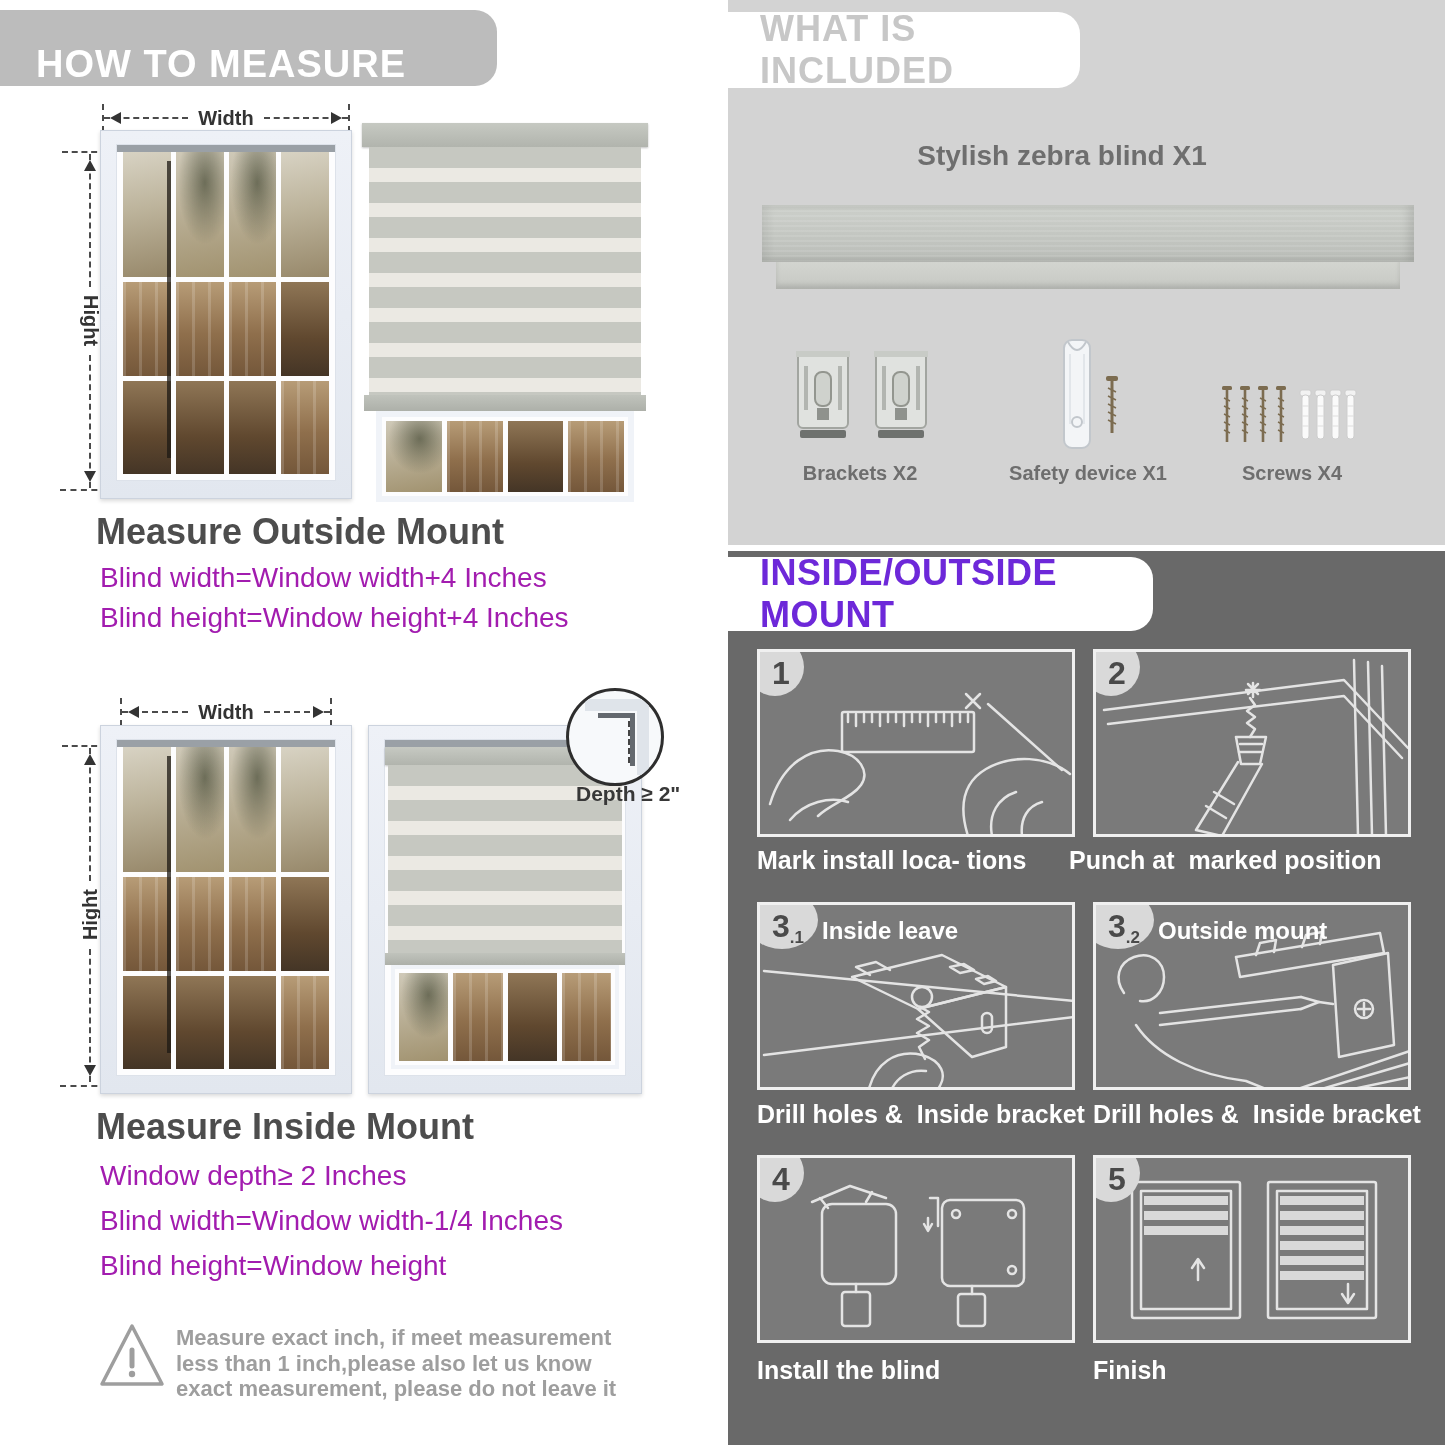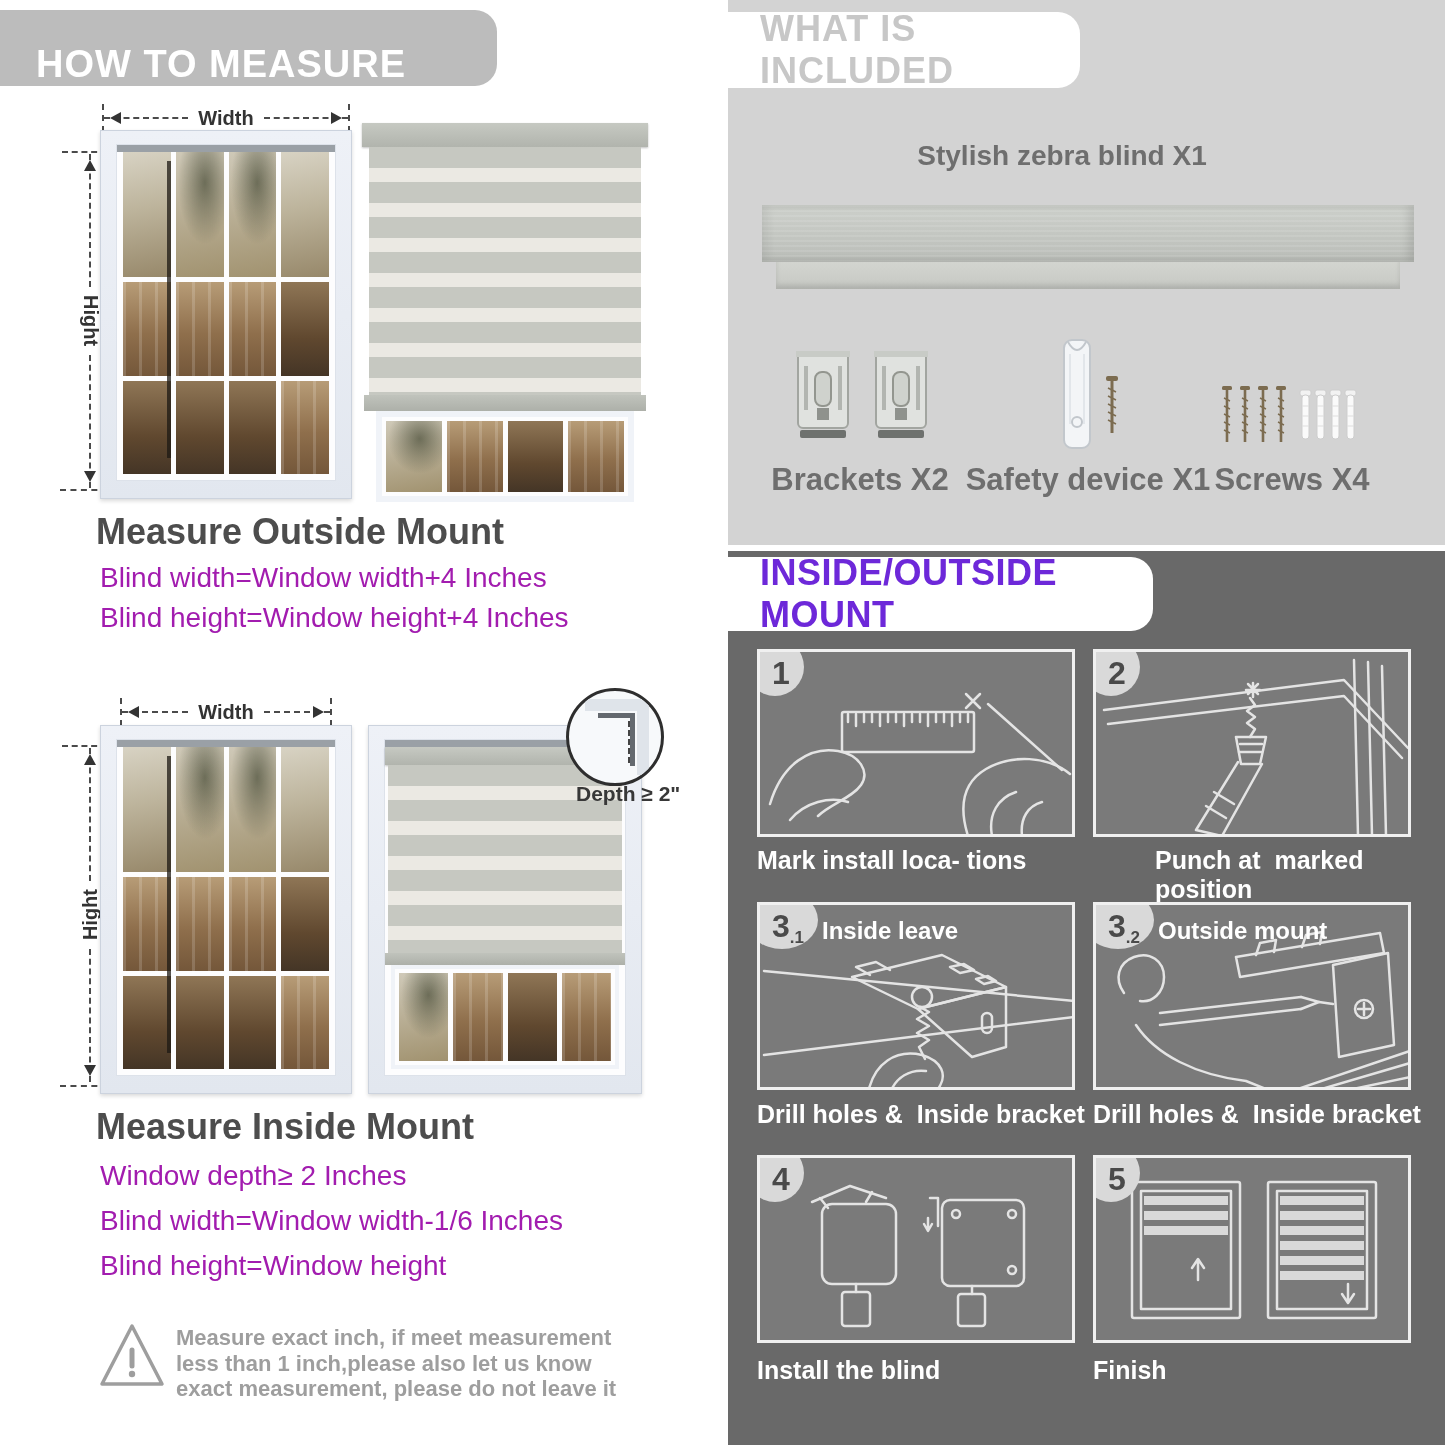--- a/index.html
+++ b/index.html
@@ -82,21 +82,21 @@
 
   
   .product-label{position:absolute;color:#6e6e6e;font-weight:bold;font-size:28px;}
   .rail-top{position:absolute;left:762px;top:205px;width:652px;height:57px;
       background:repeating-linear-gradient(0deg,rgba(255,255,255,.10) 0 2px,rgba(0,0,0,0) 2px 5px),
                  linear-gradient(180deg,#cdd0cb,#c0c3be 70%,#b8bbb6);
       box-shadow:inset -6px 0 8px rgba(0,0,0,.10),inset 6px 0 8px rgba(0,0,0,.06);}
   .rail-lip{position:absolute;left:776px;top:262px;width:624px;height:27px;
       background:linear-gradient(180deg,#d3d5d0,#c6c8c3);
       box-shadow:inset 0 -4px 5px rgba(0,0,0,.12);}
-  .item-label{position:absolute;color:#6e6e6e;font-weight:bold;font-size:31px;transform:translateX(-50%);white-space:nowrap;}
+  .item-label{position:absolute;color:#6e6e6e;font-weight:bold;font-size:20px;transform:translateX(-50%);white-space:nowrap;}
 
   
   .step-panel{position:absolute;width:318px;height:188px;background:#7a7a7a;
               border:3px solid #f0f0f0;box-sizing:border-box;overflow:hidden;}
   .step-panel svg{position:absolute;left:0;top:0;}
   .badge{position:absolute;left:-14px;top:-14px;width:58px;height:58px;border-radius:50%;
          background:#d9d9d9;display:flex;align-items:center;justify-content:center;
          padding:12px 0 0 12px;box-sizing:border-box;z-index:3;}
   .badge .num{color:#4a4a4a;font-weight:bold;font-size:32px;line-height:1;}
   .badge .sub{color:#4a4a4a;font-weight:bold;font-size:17px;line-height:1;align-self:flex-end;margin-bottom:3px;}
@@ -225,21 +225,21 @@
 
   <div class="depth-circle" style="left:566px;top:688px;">
     <i class="dc-wall"></i>
     <i class="dc-frame"></i>
     <i class="dc-dash"></i>
   </div>
   <div class="depth-label" style="left:576px;top:782px;">Depth ≥ 2"</div>
 
   <div class="title" style="left:96px;top:1106px;">Measure Inside Mount</div>
   <div class="bodyline" style="left:100px;top:1160px;text-align:center;">Window depth≥ 2 Inches</div>
-  <div class="bodyline" style="left:100px;top:1205px;">Blind width=Window width-1/6 Inches</div>
+  <div class="bodyline" style="left:100px;top:1205px;">Blind width=Window width-1/4 Inches</div>
   <div class="bodyline" style="left:100px;top:1250px;">Blind height=Window height</div>
 
   <svg class="note-icon" style="left:96px;top:1318px;" width="72" height="76" viewBox="0 0 72 76">
     <path d="M36 8 L66 66 H6 Z" fill="none" stroke="#9e9e9e" stroke-width="3.5" stroke-linejoin="round"></path>
     <path d="M36 32 v16" stroke="#9e9e9e" stroke-width="5" stroke-linecap="round"></path>
     <circle cx="36" cy="56" r="3.2" fill="#9e9e9e"></circle>
   </svg>
   <div class="note-text" style="left:176px;top:1325px;">Measure exact inch, if meet measurement less than 1 inch,please also let us know exact measurement, please do not leave it</div>
 
   <div class="panel-light"></div>
@@ -370,21 +370,21 @@
         <path d="M140 85 L170 85 L164 112 L145 112 Z"></path>
         <path d="M144 92 h22 M143 100 h22"></path>
         <path d="M142 110 L100 178 M166 112 L126 184 M100 178 L126 184"></path>
         <path d="M118 140 l20 12 M110 154 l20 12"></path>
       </g>
     </svg>
     <div class="badge">
       <span class="num">2</span>
     </div>
   </div>
-  <div class="caption" style="left:1155px;top:846px;">Punch at  marked position</div>
+  <div class="caption" style="left:1069px;top:846px;">Punch at  marked position</div>
 
   <div class="step-panel" style="left:757px;top:902px;">
     <svg width="318" height="188" viewBox="0 0 318 188">
       <g class="lineart">
         <path d="M4 66 L314 96"></path>
         <path d="M4 150 L314 112"></path>
         <path d="M92 72 L182 50 L246 82 L158 104 Z"></path>
         <path d="M110 70 l-14 -8 l20 -5 l14 8"></path>
         <path d="M190 62 l14 -3 l10 6 l-14 3 Z M216 74 l12 -3 l8 5 l-12 3 Z"></path>
         <path d="M158 104 L246 82 L246 142 L212 152 Z"></path>

